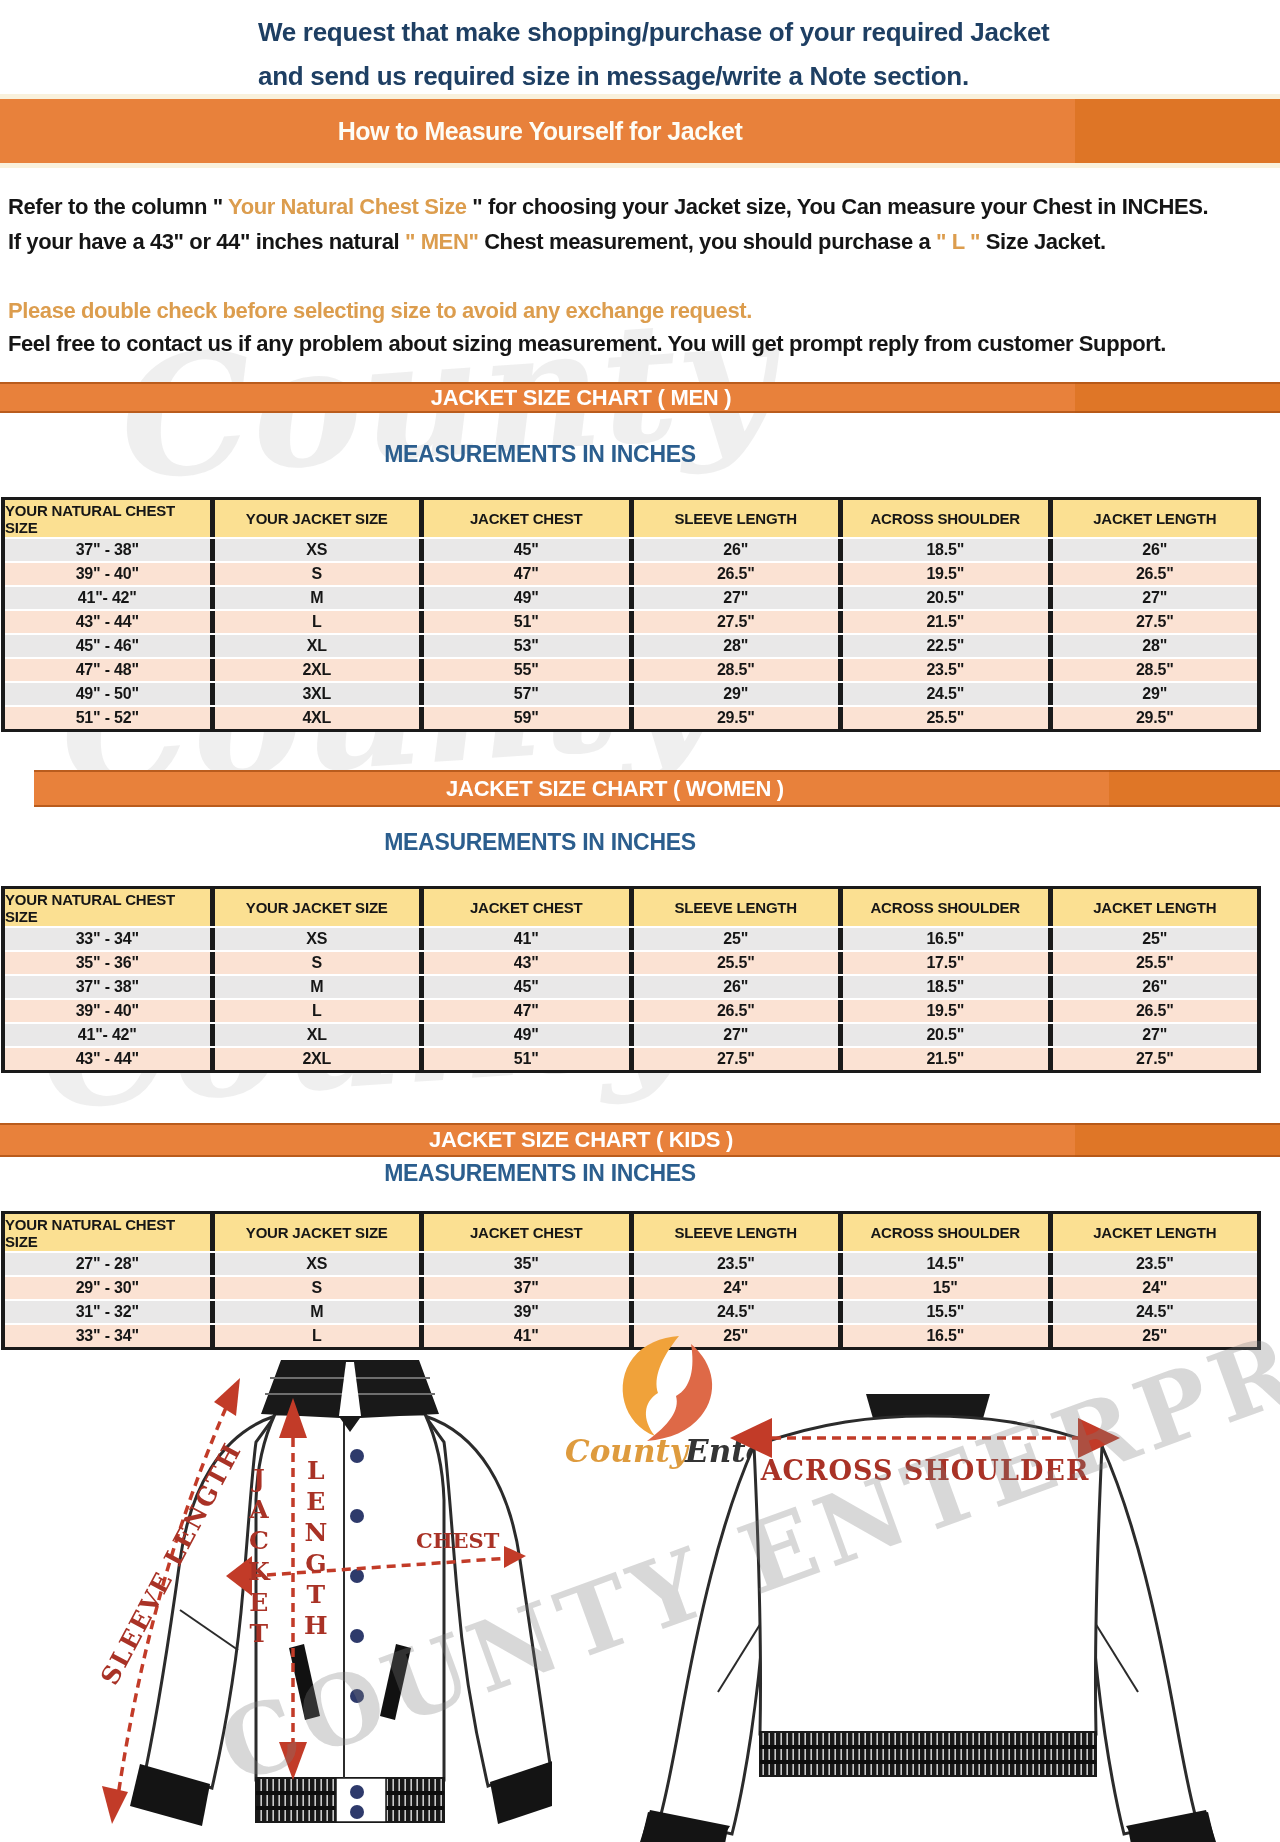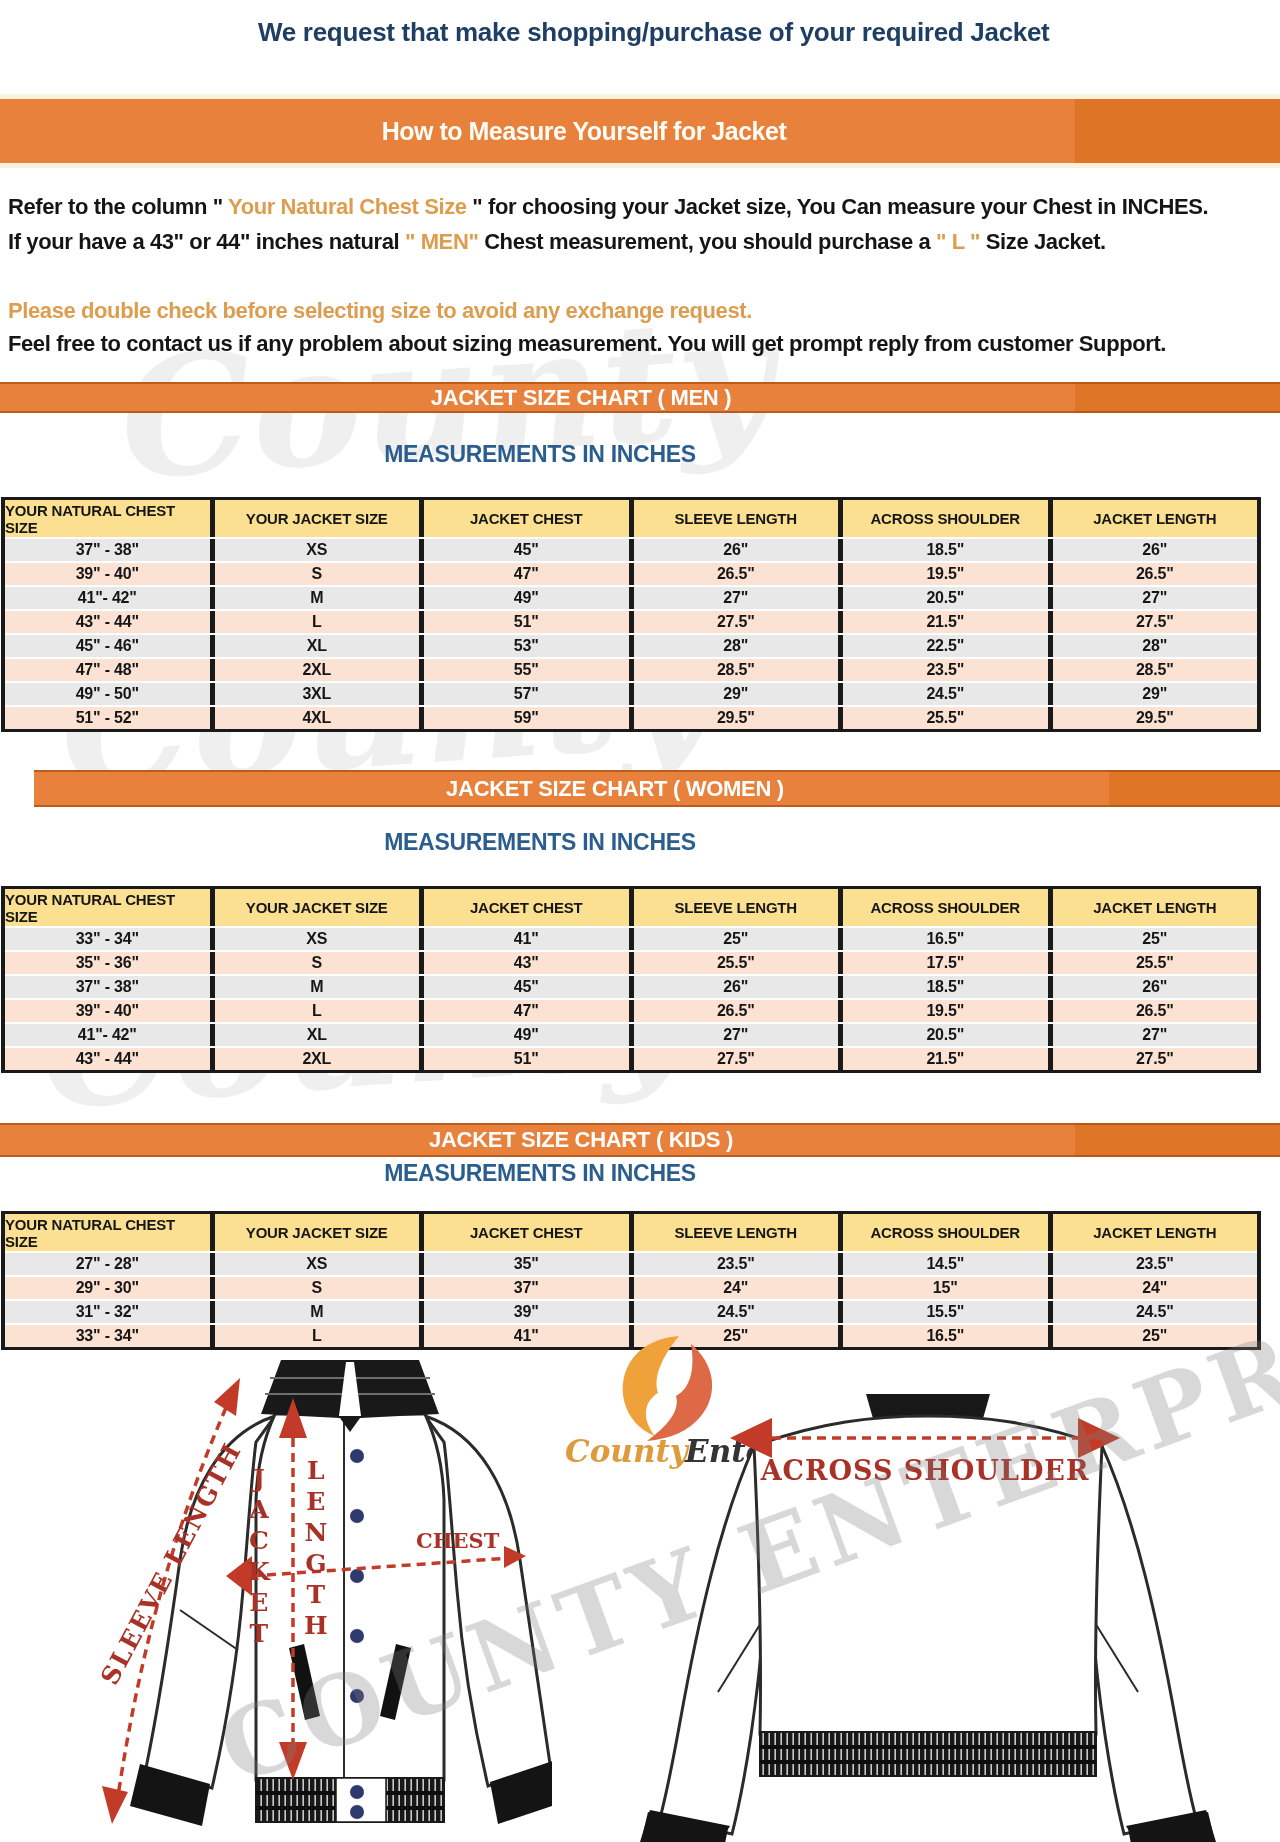--- a/index.html
+++ b/index.html
@@ -14,21 +14,21 @@
              font-size:96px;letter-spacing:7px;color:rgba(125,125,125,0.30);white-space:nowrap;
              transform:rotate(-20deg);transform-origin:0 0;pointer-events:none;z-index:5;}
 
   
   .navy-intro{position:absolute;left:258px;top:10px;z-index:2;font-size:26px;font-weight:bold;
               color:var(--c-navy,#1E3F63);line-height:44px;letter-spacing:-0.3px;}
   .main-banner{position:absolute;left:0;top:94px;width:100%;height:74px;z-index:2;box-sizing:border-box;
               background:linear-gradient(90deg,var(--c-banner,#E8823C) 0%,var(--c-banner,#E8823C) 84%,#DE7526 84%);
               border-top:5px solid #F9F1DC;border-bottom:5px solid #F9F1DC;display:flex;align-items:center;}
   .center-1080{width:1080px;text-align:center;}
-  .main-banner .t{color:#FDFDF6;font-size:25px;font-weight:bold;letter-spacing:-0.5px;padding-left:44px;}
+  .main-banner .t{color:#FDFDF6;font-size:25px;font-weight:bold;letter-spacing:-0.5px;}
 
   .para{position:absolute;left:8px;z-index:2;font-size:22px;font-weight:bold;color:#151515;
         letter-spacing:-0.4px;white-space:nowrap;}
   .hl{color:var(--c-orangeText,#DC9D4E);}
   .warn{color:var(--c-orangeText,#DC9D4E);}
 
   
   .section-banner{position:absolute;left:0;width:100%;z-index:2;box-sizing:border-box;
               background:linear-gradient(90deg,var(--c-banner,#E8813B) 0%,var(--c-banner,#E8813B) 84%,#DF7627 84%);
               border-top:2px solid rgba(170,80,20,.75);border-bottom:2px solid rgba(170,80,20,.75);
@@ -67,20 +67,21 @@
 <body>
 
 <div id="page" style="--c-navy: #1E3F63; --c-blue: #2B5E8E; --c-banner: #E8813B; --c-orangeText: #DC9D4E; --c-yellow: #FBE092; --c-gray: #E9E8E8; --c-peach: #FBE2D3; --c-redLabel: #A93226; --c-redArrow: #C23B28; --c-buttonNavy: #2E3A6B;">
 
   <div class="wm-script" style="left:120px;top:300px;">County</div>
   <div class="wm-script" style="left:60px;top:610px;">County</div>
   <div class="wm-script" style="left:40px;top:930px;">County</div>
 
   <div class="navy-intro">
     <div>We request that make shopping/purchase of your required Jacket</div>
+    <div>and send us required size in message/write a Note section.</div>
   </div>
 
   <div class="main-banner">
     <div class="center-1080 t">How to Measure Yourself for Jacket</div>
   </div>
 
   <div class="para" style="top:194px;">
     <span>Refer to the column " </span><span class="hl">Your Natural Chest Size</span><span> " for choosing your Jacket size, You Can measure your Chest in INCHES.</span>
   </div>
   <div class="para" style="top:229px;">

